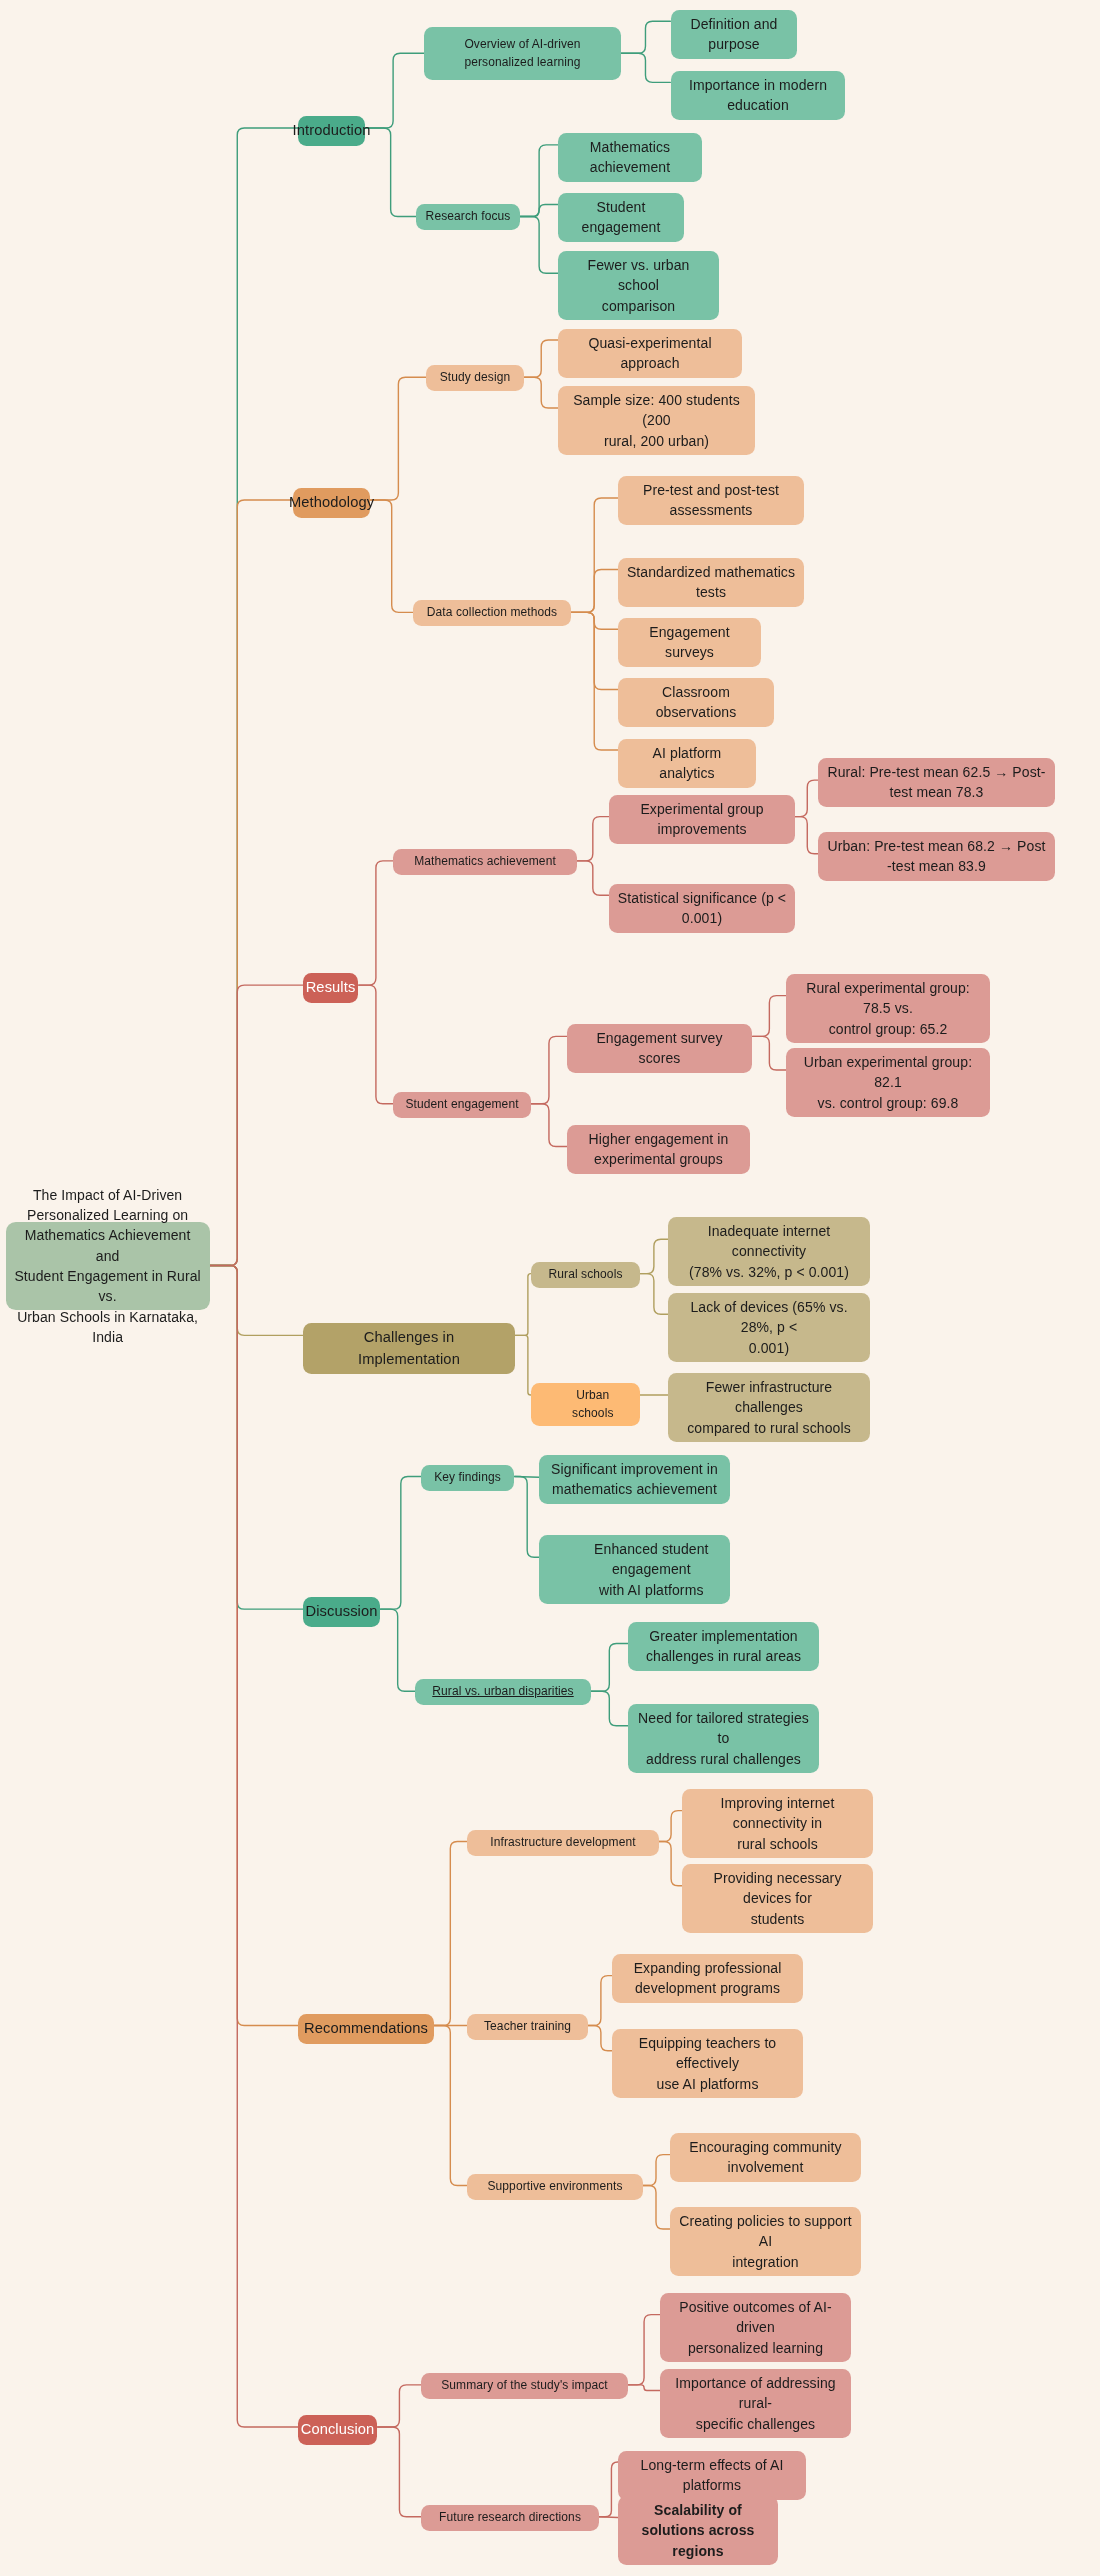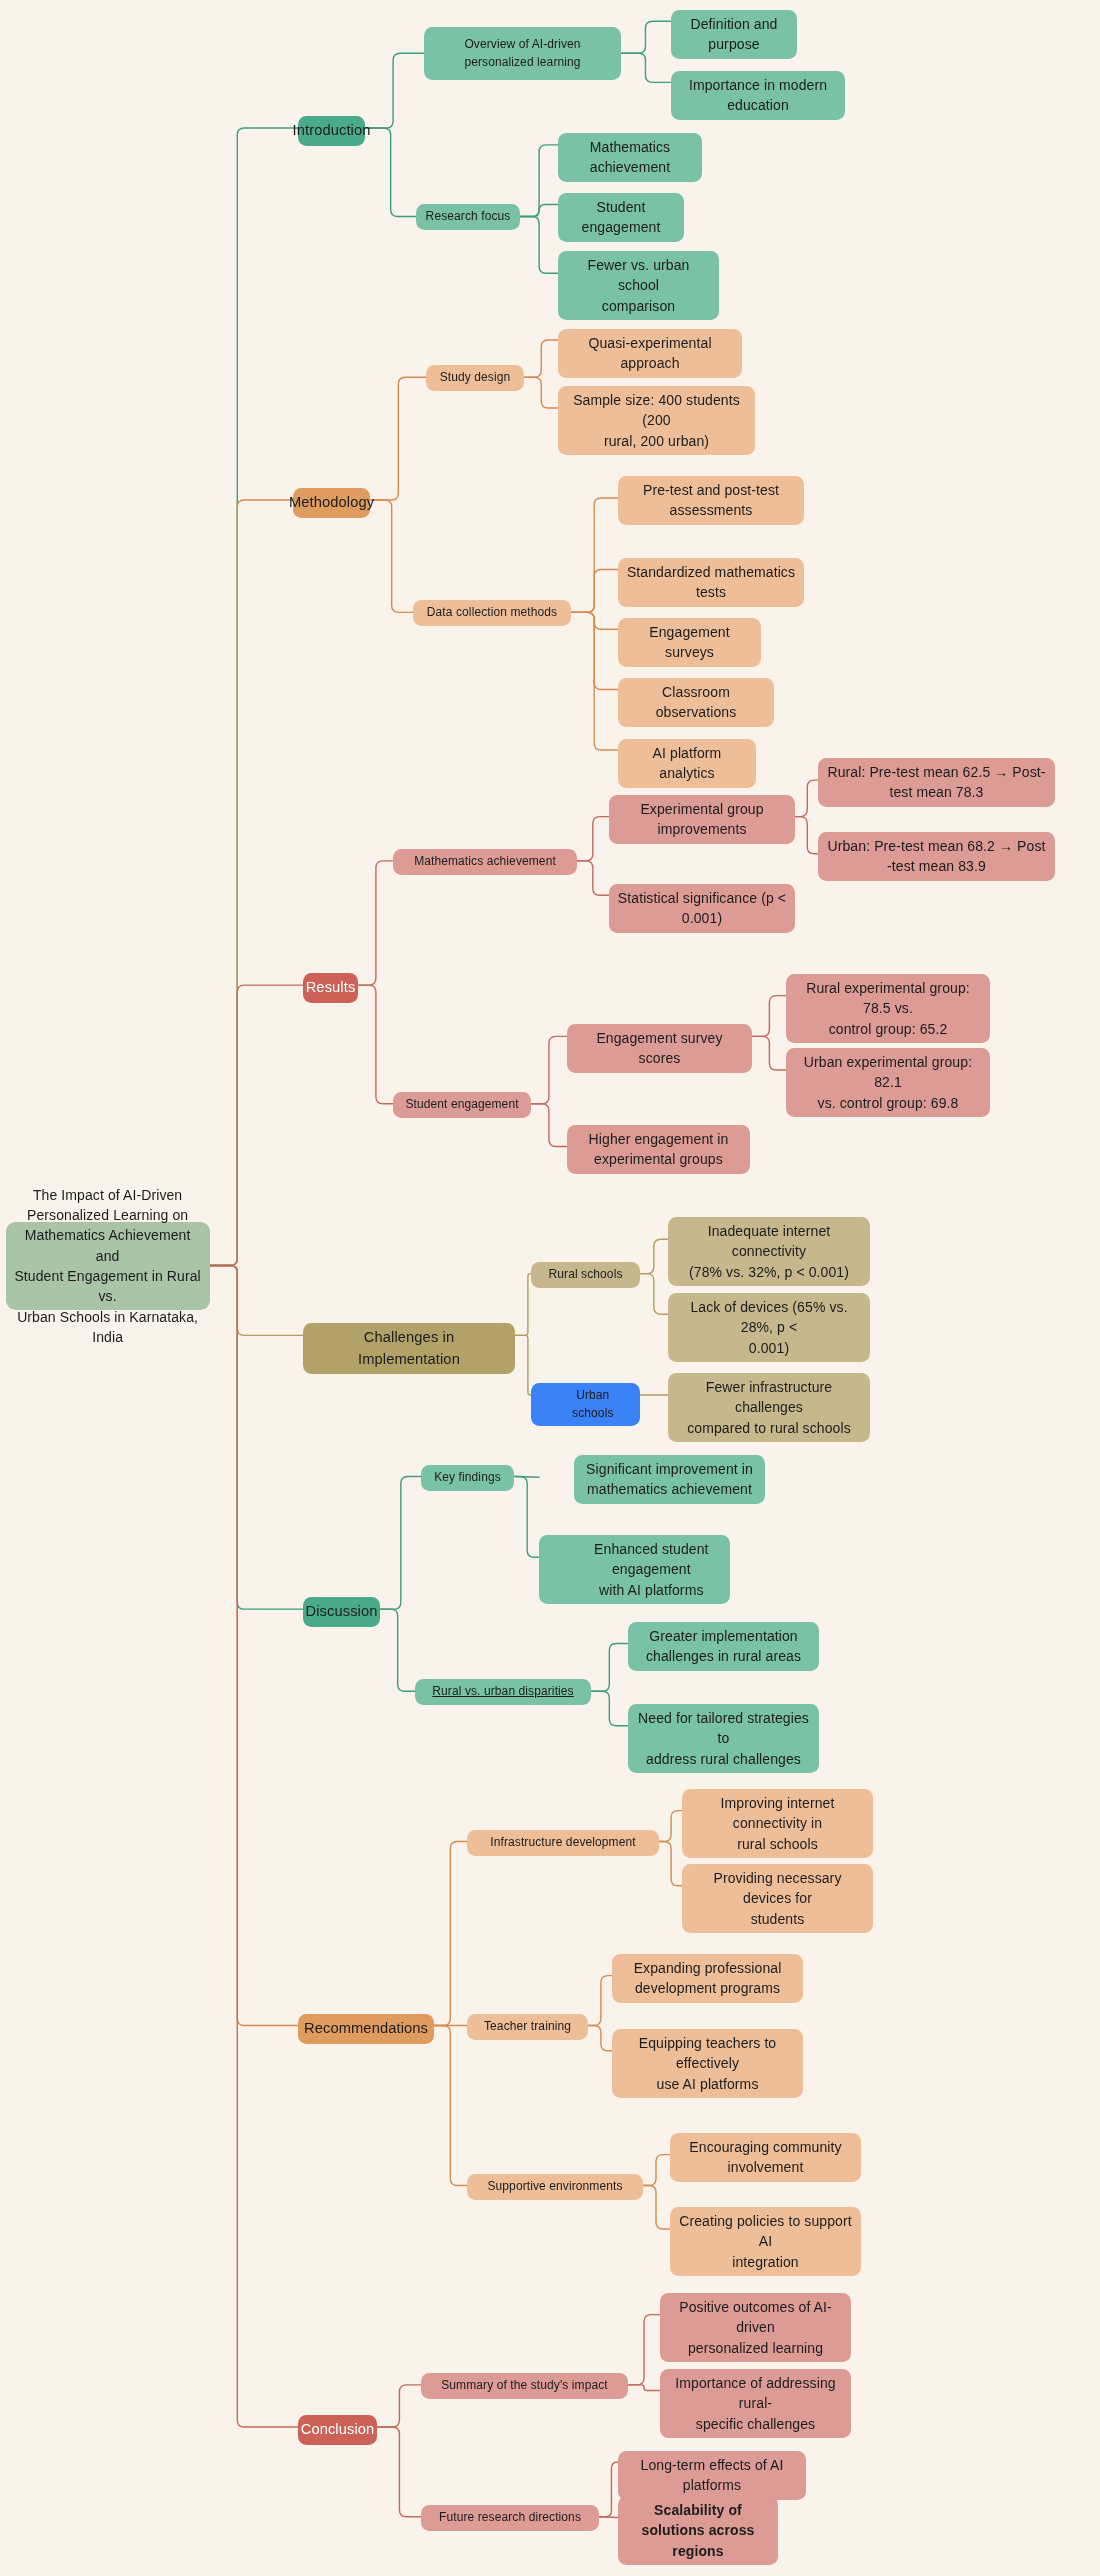--- a/index.html
+++ b/index.html
@@ -436,26 +436,26 @@
       <div class="node lvl3" style="left: 786px; top: 1048px; width: 204px; min-height: 44px; background: rgb(220, 155, 149);">Urban experimental group: 82.1
 vs. control group: 69.8</div>
       <div class="node lvl3" style="left: 567px; top: 1125px; width: 183px; min-height: 44px; background: rgb(220, 155, 149);">Higher engagement in
 experimental groups</div>
       <div class="node lvl1" style="left: 303px; top: 1323px; width: 212px; min-height: 25px; background: rgb(179, 162, 104);">Challenges in Implementation</div>
       <div class="node lvl2" style="left: 531px; top: 1262px; width: 109px; min-height: 24px; background: rgb(198, 184, 140);">Rural schools</div>
       <div class="node lvl3" style="left: 668px; top: 1217px; width: 202px; min-height: 44px; background: rgb(198, 184, 140);">Inadequate internet connectivity
 (78% vs. 32%, p &lt; 0.001)</div>
       <div class="node lvl3" style="left: 668px; top: 1293px; width: 202px; min-height: 44px; background: rgb(198, 184, 140);">Lack of devices (65% vs. 28%, p &lt;
 0.001)</div>
-      <div class="node lvl2" style="left: 531px; top: 1383px; width: 109px; min-height: 24px; background: #3b82f6; padding-left: 23px;">Urban schools</div>
+      <div class="node lvl2" style="left: 531px; top: 1383px; width: 109px; min-height: 24px; background: #fdba74; padding-left: 23px;">Urban schools</div>
       <div class="node lvl3" style="left: 668px; top: 1373px; width: 202px; min-height: 44px; background: rgb(198, 184, 140);">Fewer infrastructure challenges
 compared to rural schools</div>
       <div class="node lvl1" style="left: 303px; top: 1597px; width: 77px; min-height: 24px; background: rgb(74, 171, 138);">Discussion</div>
       <div class="node lvl2" style="left: 421px; top: 1465px; width: 93px; min-height: 24px; background: rgb(121, 194, 166);">Key findings</div>
-      <div class="node lvl3" style="left: 539px; top: 1455px; width: 191px; min-height: 44px; background: rgb(121, 194, 166); margin-left: 35px;">Significant improvement in
+      <div class="node lvl3" style="left: 539px; top: 1455px; width: 191px; min-height: 44px; background: rgb(121, 194, 166);">Significant improvement in
 mathematics achievement</div>
       <div class="node lvl3" style="left: 539px; top: 1535px; width: 191px; min-height: 44px; background: rgb(121, 194, 166); padding-left: 42px;">Enhanced student engagement
 with AI platforms</div>
       <div class="node lvl2" style="left: 415px; top: 1679px; width: 176px; min-height: 24px; background: rgb(121, 194, 166); text-decoration: underline;">Rural vs. urban disparities</div>
       <div class="node lvl3" style="left: 628px; top: 1622px; width: 191px; min-height: 44px; background: rgb(121, 194, 166);">Greater implementation
 challenges in rural areas</div>
       <div class="node lvl3" style="left: 628px; top: 1704px; width: 191px; min-height: 44px; background: rgb(121, 194, 166);">Need for tailored strategies to
 address rural challenges</div>
       <div class="node lvl1" style="left: 298px; top: 2014px; width: 136px; min-height: 24px; background: rgb(224, 155, 95);">Recommendations</div>
       <div class="node lvl2" style="left: 467px; top: 1830px; width: 192px; min-height: 24px; background: rgb(238, 190, 153);">Infrastructure development</div>

